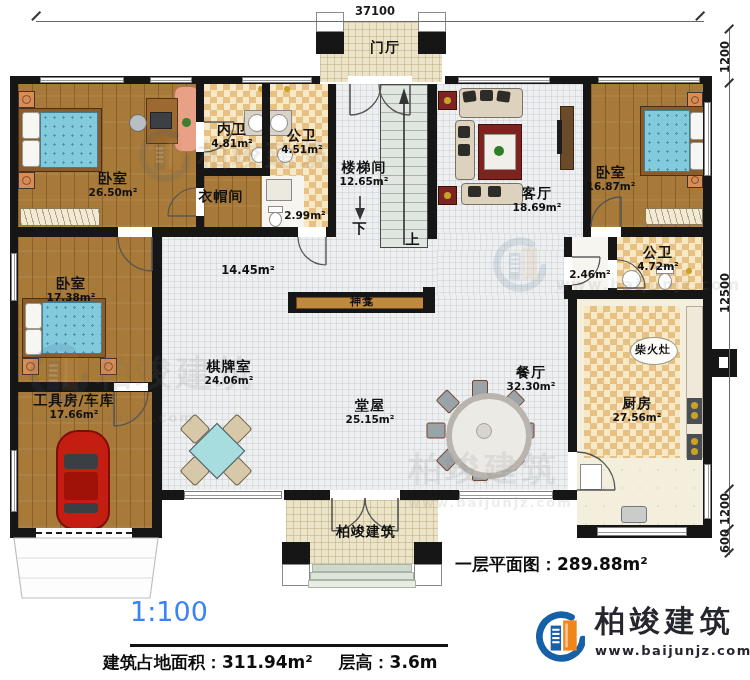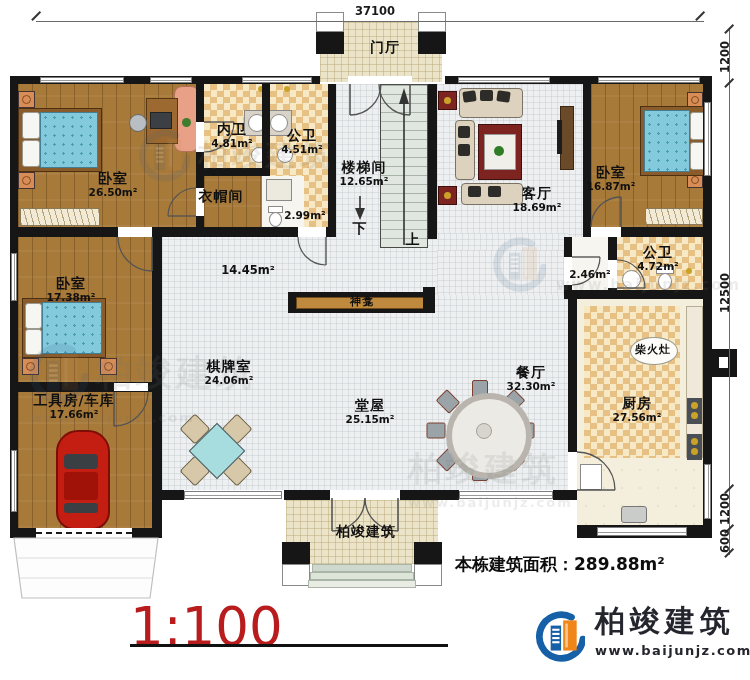--- a/index.html
+++ b/index.html
@@ -57,21 +57,21 @@
   .dim.vert{writing-mode:vertical-rl;transform:rotate(180deg);}
   .dimline{position:absolute;background:#6a6a6a;z-index:39;}
   .tick{position:absolute;width:12px;height:1.6px;background:#333;transform:rotate(-45deg);z-index:39;}
   
   .wm{position:absolute;opacity:.13;filter:grayscale(45%);z-index:30;pointer-events:none;}
   .wm .wmname{font-size:36px;font-weight:900;letter-spacing:4px;color:#6d767d;white-space:nowrap;}
   .wm .wmurl{font-size:13px;font-weight:bold;letter-spacing:2px;color:#6d767d;white-space:nowrap;}
   
   .titlerow{position:absolute;left:130px;top:596px;display:flex;align-items:baseline;gap:22px;z-index:50;}
   .title-cn{font-size:44px;font-weight:900;letter-spacing:2px;color:#0d0d0d;}
-  .title-scale{font-size:53px;font-weight:400;color:#b91c1c;}
+  .title-scale{font-size:27px;font-weight:400;color:#3b82f6;}
   .underline{position:absolute;left:130px;top:644px;width:318px;height:3px;background:#111;z-index:50;}
   .infoline{position:absolute;font-size:17px;font-weight:600;color:#0d0d0d;z-index:50;white-space:nowrap;}
   .logoname{font-size:30px;font-weight:900;letter-spacing:5px;color:#25252e;line-height:1;}
   .logourl{font-size:13px;font-weight:800;letter-spacing:1.5px;color:#25252e;margin-top:7px;}
   svg.overlay{position:absolute;left:0;top:0;z-index:25;pointer-events:none;}
 </style>
 </head>
 <body>
 
 <div class="stage">
@@ -457,22 +457,27 @@
   <div class="tick" style="left:723px;top:552px"></div>
   <div class="dim vert" style="left:718px;top:57px;transform:translateY(-50%) rotate(180deg)">1200</div>
   <div class="dim vert" style="left:718px;top:293px;transform:translateY(-50%) rotate(180deg)">12500</div>
   <div class="dim vert" style="left:718px;top:509px;transform:translateY(-50%) rotate(180deg)">1200</div>
   <div class="dim vert" style="left:718px;top:541px;transform:translateY(-50%) rotate(180deg)">600</div>
 
   <div class="titlerow">
     <span class="title-scale">1:100</span>
   </div>
   <div class="underline"></div>
+  <div class="infoline" style="left:103px;top:651px">
+    <span>建筑占地面积：</span><span>311.94m²</span>
+    <span style="display:inline-block;width:14px"></span>
+    <span>层高：</span><span>3.6m</span>
+  </div>
   <div class="infoline" style="left:455px;top:553px">
-    <span>本栋建筑面积：</span><span>289.88m²</span>
+    <span>一层平面图：</span><span>289.88m²</span>
   </div>
   <div style="position:absolute;left:533px;top:606px;display:flex;align-items:flex-start;gap:10px;z-index:50">
     <svg width="52" height="60" viewBox="0 0 100 100">
         <use href="#bj-icon"></use>
       </svg>
     <div>
       <div class="logoname">柏竣建筑</div>
       <div class="logourl">www.baijunjz.com</div>
     </div>
   </div>

